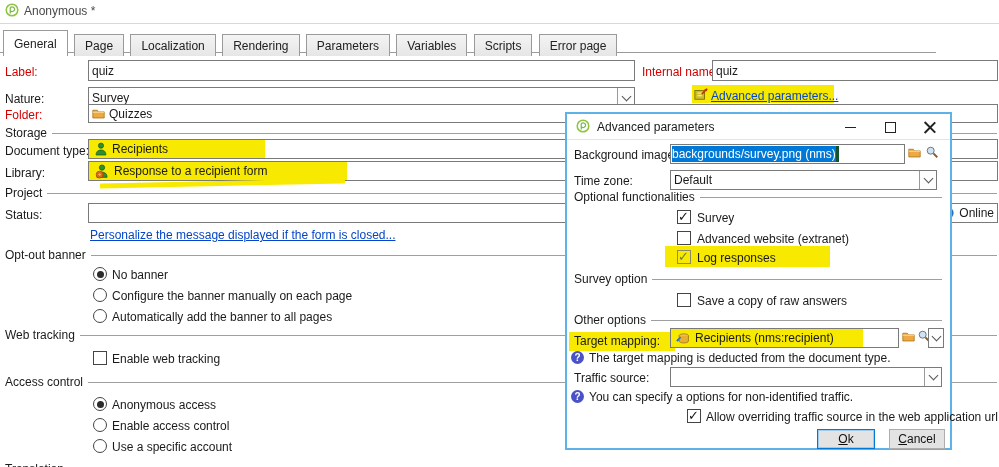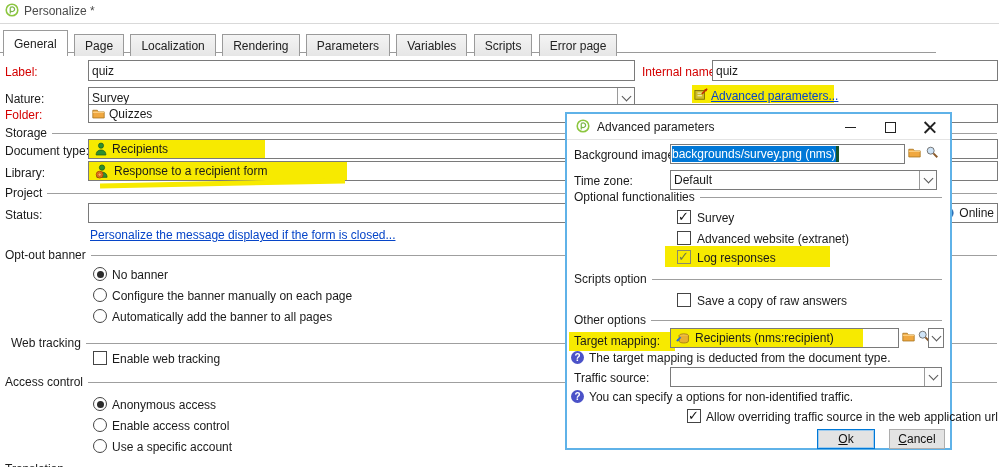--- a/index.html
+++ b/index.html
@@ -58,21 +58,21 @@
 <body>
 
 <div id="win">
 
   <span class="abs" style="left:5px;top:3px;width:14px;height:14px;">
     <svg width="14" height="14" viewBox="0 0 16 16">
         <circle cx="8" cy="8" r="6.6" fill="#fff" stroke="#8cc63f" stroke-width="1.8"></circle>
         <path d="M6 5v7 M6 5c3-1.5 5 0.2 5 2.2S8.5 10.5 6 9.3" fill="none" stroke="#7ab648" stroke-width="1.4"></path>
       </svg>
   </span>
-  <span class="lbl" style="left:24px;top:4px;color:#4a4a4a;">Personalize *</span>
+  <span class="lbl" style="left:24px;top:4px;color:#4a4a4a;">Anonymous *</span>
   <div class="hline" style="left:0;top:23px;width:999px;"></div>
 
   <div id="tabbar">
     <div class="baseline"></div>
     <span class="tab active">General</span>
     <span class="tab">Page</span>
     <span class="tab">Localization</span>
     <span class="tab">Rendering</span>
     <span class="tab">Parameters</span>
     <span class="tab">Variables</span>
@@ -170,21 +170,21 @@
     <span>Opt-out banner</span>
       <div class="line"></div>
   </div>
   <span class="radio sel" style="left:93px;top:267px;"></span>
   <span class="opt-label" style="left:112px;top:268px;">No banner</span>
   <span class="radio" style="left:93px;top:288px;"></span>
   <span class="opt-label" style="left:112px;top:289px;">Configure the banner manually on each page</span>
   <span class="radio" style="left:93px;top:309px;"></span>
   <span class="opt-label" style="left:112px;top:310px;">Automatically add the banner to all pages</span>
 
-  <div class="sect" style="left:11px;top:328px;margin-top:8px;">
+  <div class="sect" style="left:5px;top:328px;">
     <span>Web tracking</span>
       <div class="line"></div>
   </div>
   <span class="check" style="left:93px;top:351px;"></span>
   <span class="opt-label" style="left:112px;top:352px;">Enable web tracking</span>
 
   <div class="sect" style="left:5px;top:375px;">
     <span>Access control</span>
       <div class="line"></div>
   </div>
@@ -244,21 +244,21 @@
     </div>
     <span class="check on" style="left:110px;top:96px;"></span>
     <span class="opt-label" style="left:130px;top:97px;">Survey</span>
     <span class="check" style="left:110px;top:117px;"></span>
     <span class="opt-label" style="left:130px;top:118px;">Advanced website (extranet)</span>
     <div class="abs hl" style="left:98px;top:132px;width:165px;height:21px;"></div>
     <span class="check on dim" style="left:110px;top:136px;background:transparent;"></span>
     <span class="opt-label" style="left:130px;top:137px;">Log responses</span>
 
     <div class="sect" style="left:7px;top:158px;right:8px;">
-      <span>Scripts option</span>
+      <span>Survey option</span>
         <div class="line"></div>
     </div>
     <span class="check" style="left:110px;top:179px;"></span>
     <span class="opt-label" style="left:130px;top:180px;">Save a copy of raw answers</span>
 
     <div class="sect" style="left:7px;top:199px;right:8px;">
       <span>Other options</span>
         <div class="line"></div>
     </div>
 

